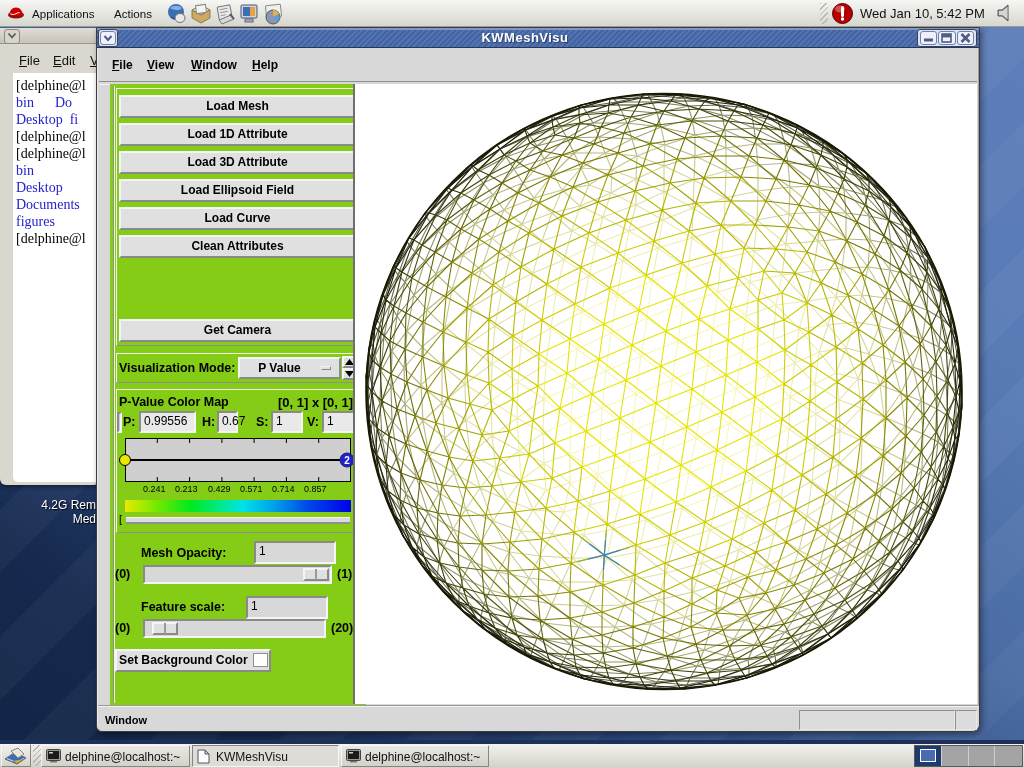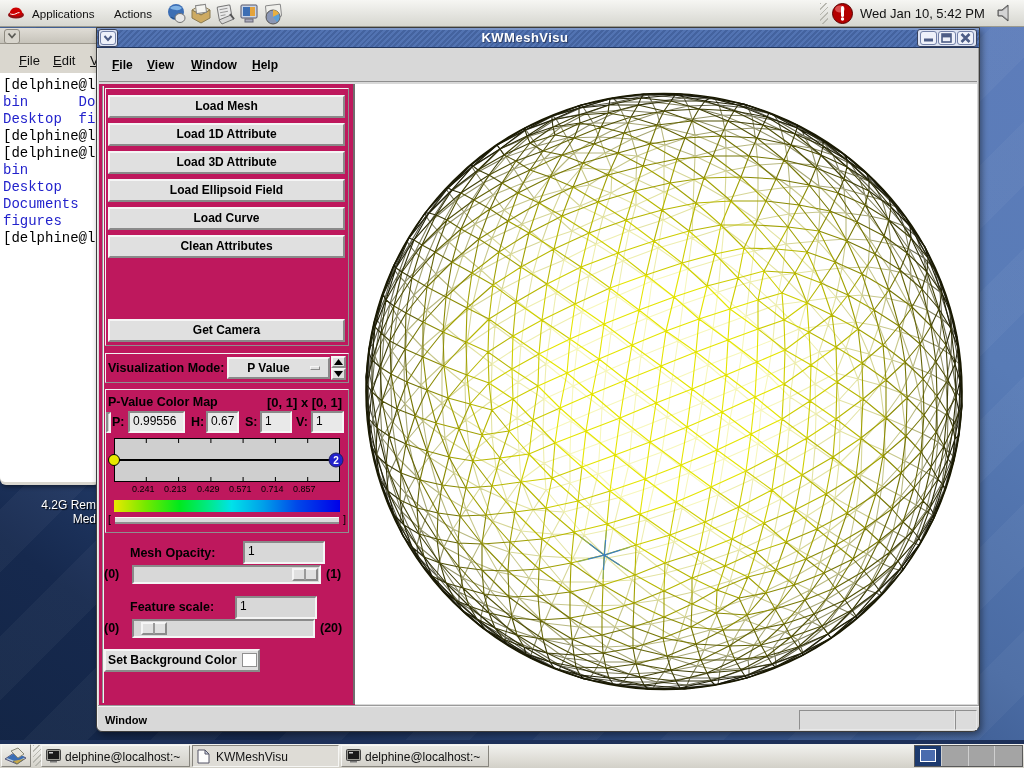--- a/index.html
+++ b/index.html
@@ -9,40 +9,40 @@
 .abs{position:absolute}
 
 #panel{left:0;top:0;width:1024px;height:27px;background:linear-gradient(#f6f6f3,#e3e3de 60%,#d7d7d0);border-bottom:1px solid #9a9a90}
 #panel .txt{font-size:11.6px;color:#111;top:7px}
 .hatch{width:8px;height:21px;top:3px;background:repeating-linear-gradient(135deg,#b8b8b0 0 1px,transparent 1px 4px)}
 
 #term{left:0px;top:28px;width:100px;height:457px;background:#dad7cf;border-radius:0 0 6px 6px;box-shadow:1px 2px 4px rgba(0,0,0,.45)}
 #termtitle{left:0;top:0;width:100px;height:16px;background:linear-gradient(#e0ddd6,#c6c3ba);border-bottom:1px solid #9a968c;border-radius:0 0 0 0}
 #termbtn{left:4px;top:1px;width:16px;height:15px;background:#d8d5cd;border:1px solid #8e8a80;border-radius:3px;color:#555;font-size:10px;text-align:center;line-height:13px}
 #termmenu{left:0;top:17px;width:100px;height:28px;background:#dad7cf;font-size:13px;color:#111}
-#termbody{left:0px;top:45px;width:100px;height:409px;background:#fff;font-family:Liberation Mono, monospace;font-size:14px;line-height:17px;white-space:pre;color:#000;padding:4px 0 0 3px;border-radius:0 0 5px 5px}
+#termbody{left:13px;top:45px;width:100px;height:409px;background:#fff;font-family:Liberation Serif, serif;font-size:14px;line-height:17px;white-space:pre;color:#000;padding:4px 0 0 3px;border-radius:0 0 5px 5px}
 #termbody .b{color:#2222cc}
 
 #win{left:96px;top:27px;width:884px;height:705px;border-radius:0 0 8px 6px;background:#d8d8d8;border:1px solid #3c3c3c;box-shadow:2px 3px 6px rgba(0,0,0,.4),inset 1px 0 0 #ececec,inset -1px 0 0 #a0a0a0,inset 0 -1px 0 #a0a0a0}
 #title{left:0;top:0;width:882px;height:20px;
 background:repeating-linear-gradient(135deg,#5273b2 0 2px,#44639f 2px 4px);
 border-bottom:1px solid #22365e}
 #title .hl{left:0;top:0;width:100%;height:2px;background:#7d97c8}
 #titletext{width:100%;top:2px;padding-right:26px;text-align:center;color:#fff;font-weight:bold;font-size:13px;text-shadow:1px 1px 1px #2a3a60;letter-spacing:0.5px}
 .tbtnbox{top:1px;height:18px;background:#dde3f2;border:1px solid #37415e;border-radius:3px}
 #tleft{left:1px;width:20px}
 #tright{left:820px;width:60px;display:flex;gap:1px;padding:1px 2px}
 .wbtn{width:18px;height:14px;background:#eef1fa;border:1px solid #7381a8;border-radius:3px;display:flex;align-items:center;justify-content:center}
 
 #menubar{left:2px;top:23px;width:878px;height:29px;background:#d8d8d8;font-size:12px;font-weight:bold;color:#000}
 #menubar span{position:absolute;top:7px}
 u{text-decoration:underline}
 #mgroove{left:2px;top:53px;width:878px;height:4px;border-top:1px solid #8f8f8f;border-bottom:1px solid #f4f4f4;background:#d8d8d8}
 
-#lpanel{left:2px;top:56px;width:256px;height:621px;background:#be185d}
+#lpanel{left:13px;top:56px;width:256px;height:621px;background:#84cc16}
 .tkraise{background:#e0e0e0;border-top:2px solid #f5f5f5;border-left:2px solid #f5f5f5;border-bottom:2px solid #8a8a8a;border-right:2px solid #8a8a8a}
 .tksunk{border-top:2px solid #8a8a8a;border-left:2px solid #8a8a8a;border-bottom:2px solid #f5f5f5;border-right:2px solid #f5f5f5}
 .btn{left:9px;width:237px;height:23px;font-size:12px;font-weight:bold;text-align:center;line-height:19px;color:#000}
 .lbl{font-size:12.5px;font-weight:bold;color:#000}
 .entry{background:#e9e9e9;font-size:12px;color:#000;padding-left:3px;line-height:17px}
 
 .frame{border:1px solid;border-color:#f2f2f2 #8f8f8f #8f8f8f #f2f2f2}
 
 #vp{left:256px;top:56px;width:624px;height:620px;background:#fff;border-left:2px solid #6f6f6f}
 
@@ -153,21 +153,21 @@
         </svg>
       </div>
 
     <div class="abs frame" style="left:6px;top:305px;width:244px;height:144px"></div>
     <div class="abs lbl" style="left:9px;top:311px">P-Value Color Map</div>
     <div class="abs lbl" style="left:168px;top:311px;font-size:13px">[0, 1] x [0, 1]</div>
     <div class="abs tksunk" style="left:7px;top:328px;width:5px;height:21px;background:#cfcfcf"></div>
     <div class="abs lbl" style="left:13px;top:331px">P:</div>
     <div class="abs entry tksunk" style="left:29px;top:327px;width:57px;height:22px">0.99556</div>
     <div class="abs lbl" style="left:92px;top:331px">H:</div>
-    <div class="abs entry tksunk" style="left:107px;top:327px;width:33px;height:22px">0.67</div>
+    <div class="abs entry tksunk" style="left:107px;top:327px;width:21px;height:22px">0.67</div>
     <div class="abs lbl" style="left:146px;top:331px">S:</div>
     <div class="abs entry tksunk" style="left:161px;top:327px;width:32px;height:22px">1</div>
     <div class="abs lbl" style="left:197px;top:331px">V:</div>
     <div class="abs entry tksunk" style="left:212px;top:327px;width:33px;height:22px">1</div>
 
     <div id="fedit" class="abs" style="left:15px;top:354px;width:226px;height:44px;background:#cfcfcf;border:1px solid #000"></div>
 
     <svg class="abs" style="left:15px;top:354px;overflow:visible" width="226" height="44">
       <g stroke="#000">
         <path d="M32.3 0v5M64.6 0v5M96.9 0v5M129.1 0v5M161.4 0v5M193.7 0v5"></path>

